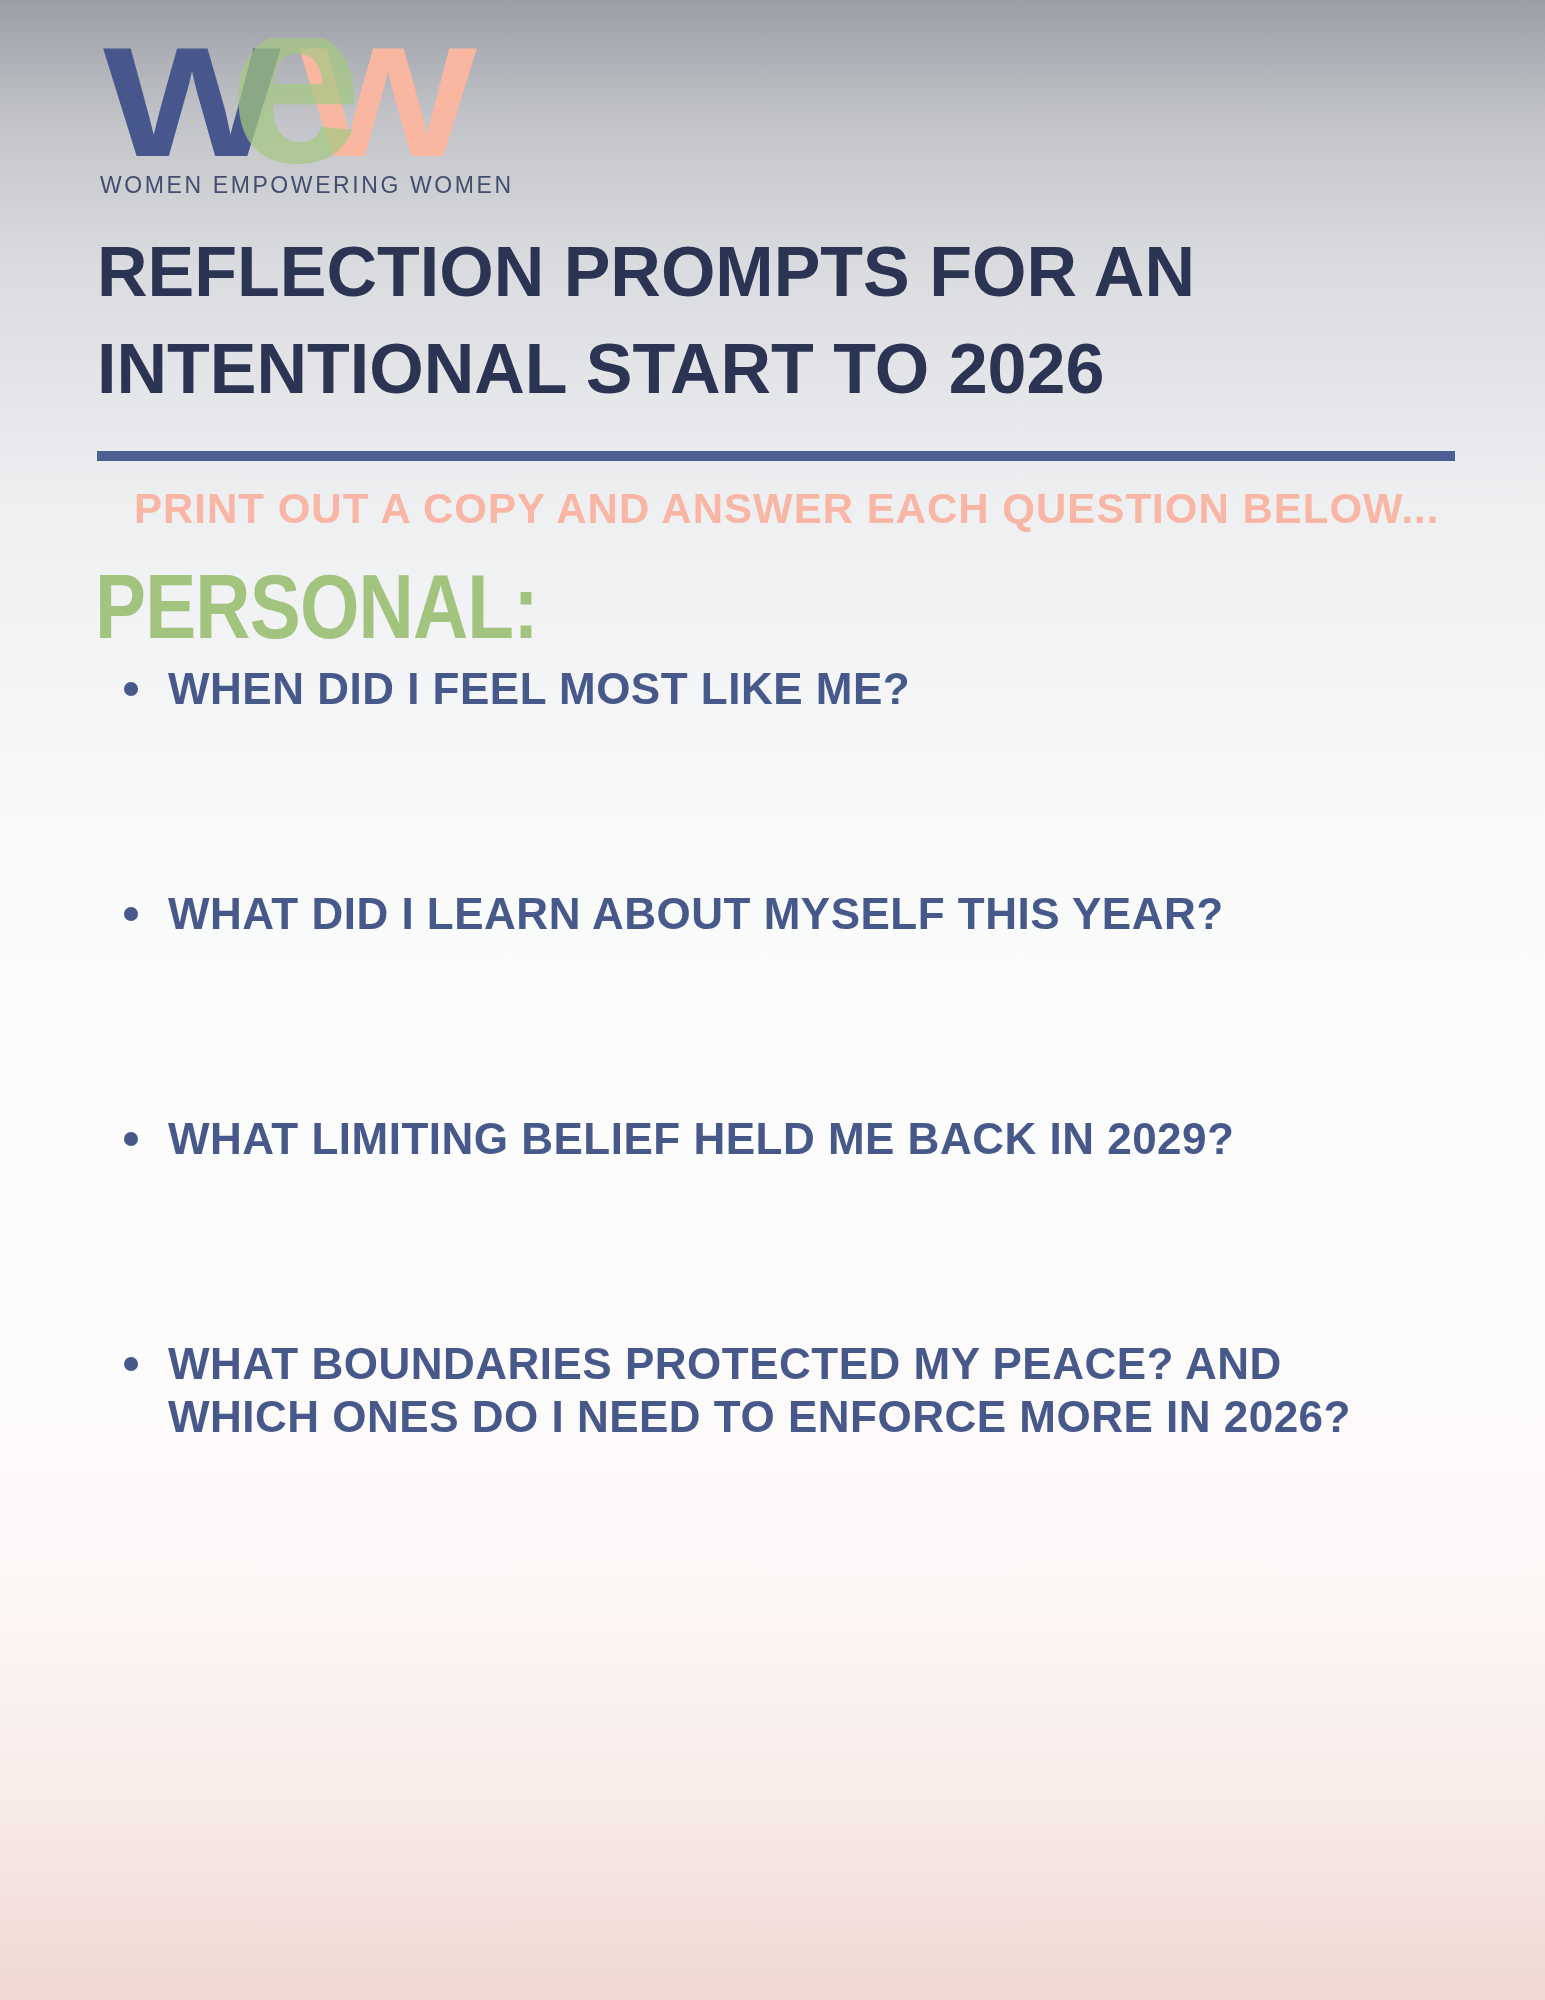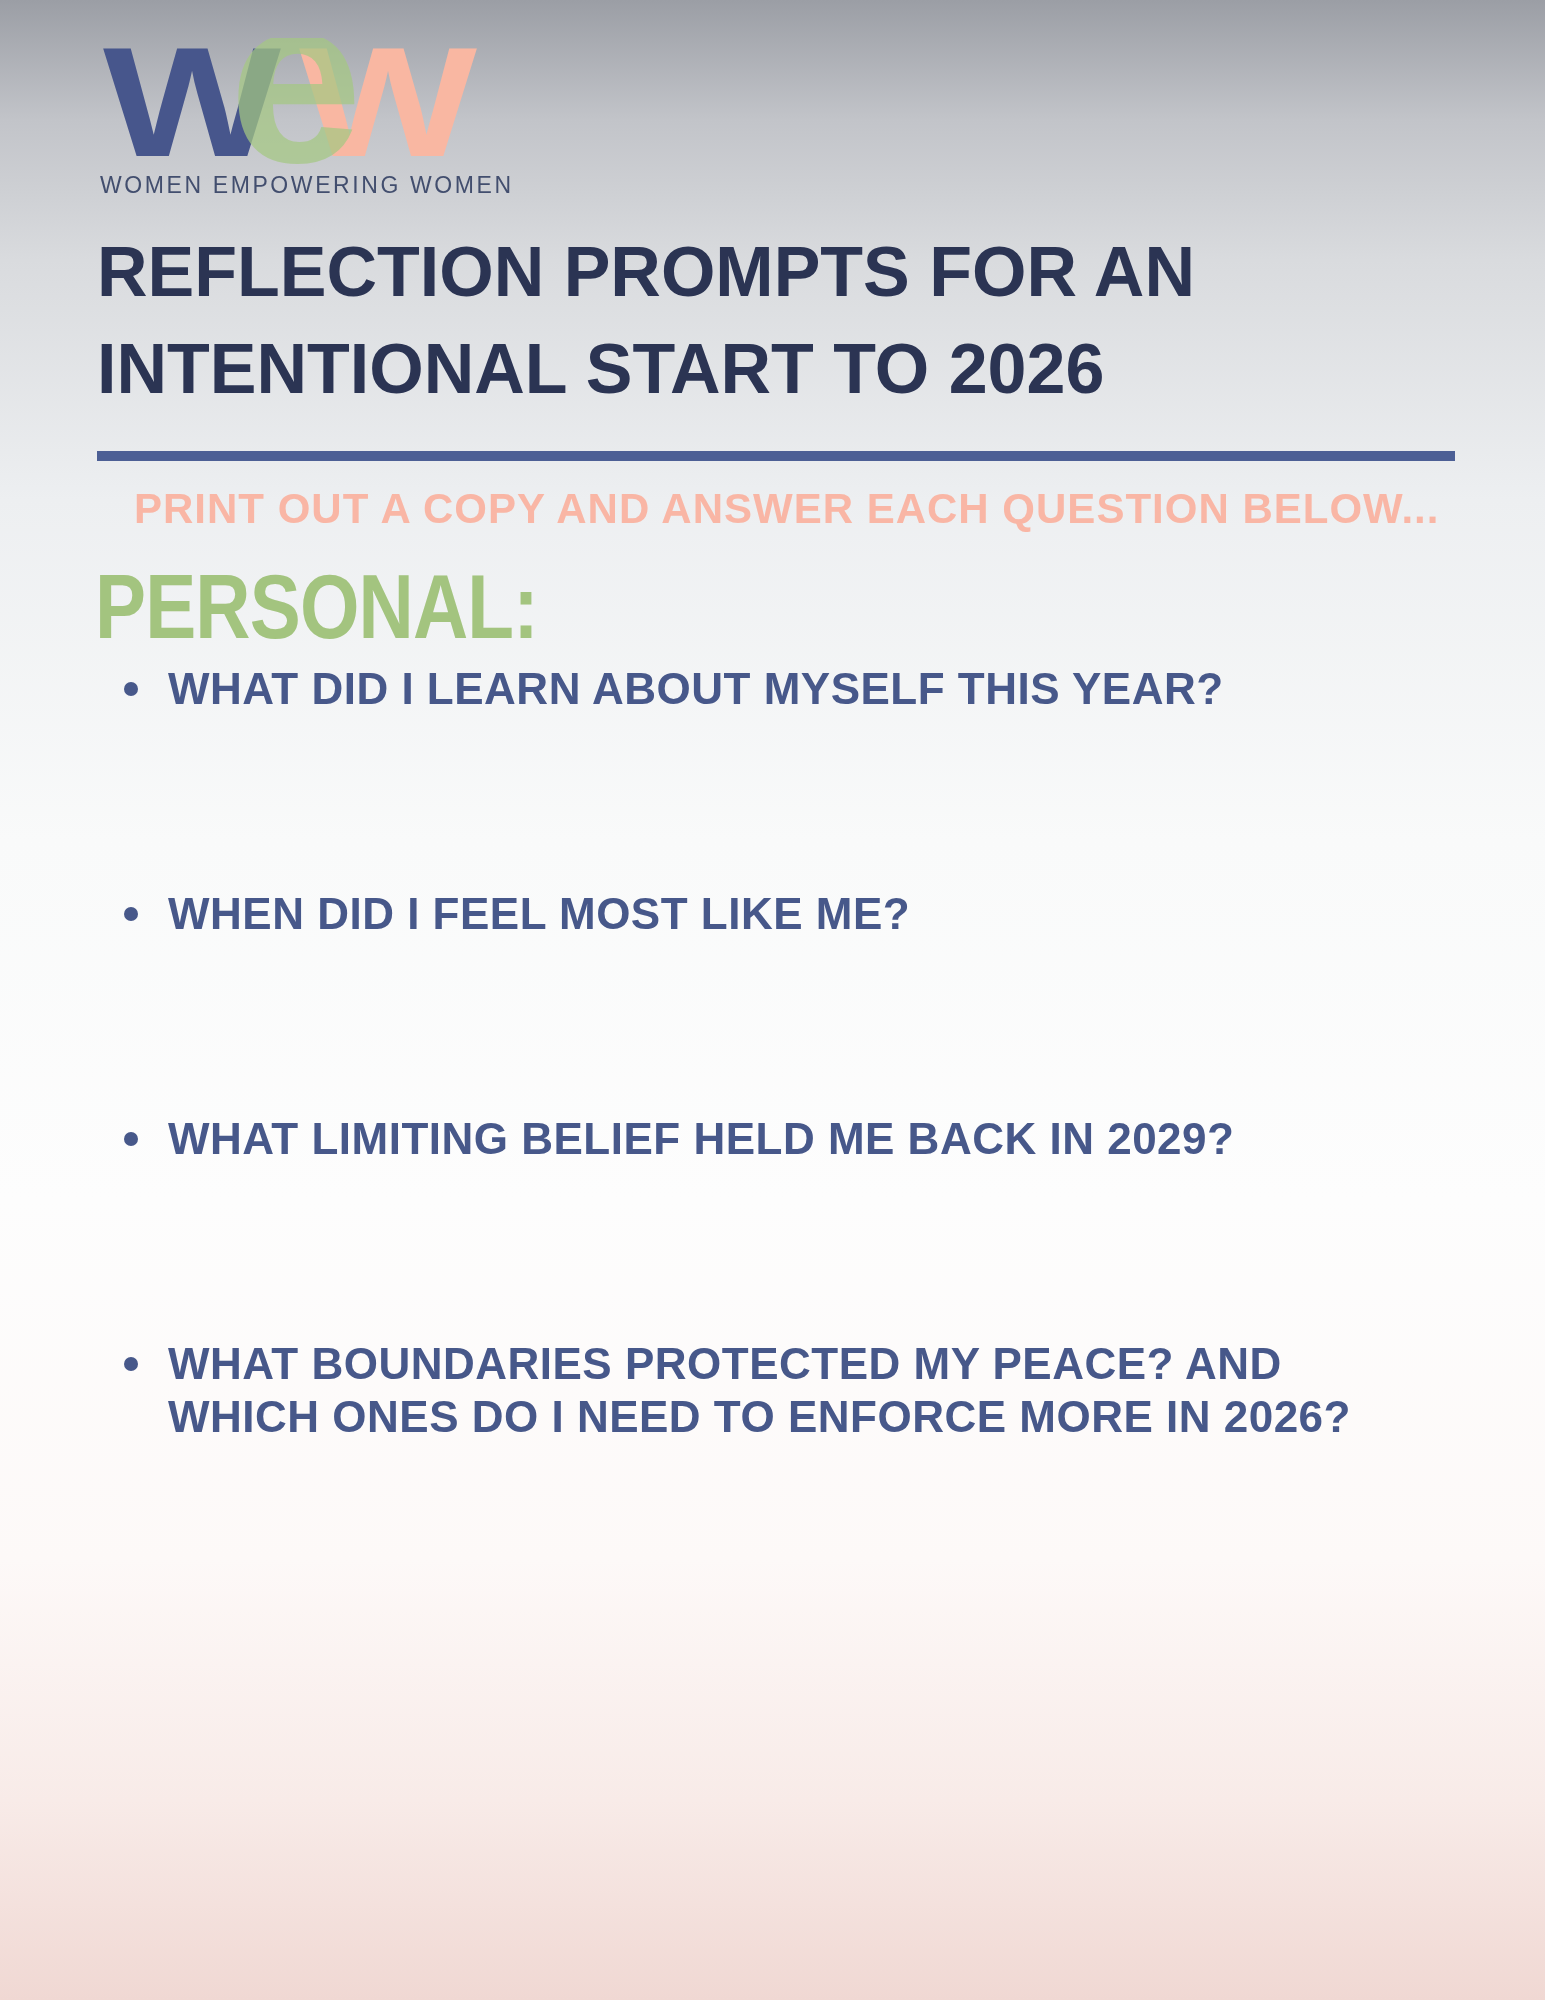--- a/index.html
+++ b/index.html
@@ -100,25 +100,25 @@
 
   <div class="divider"></div>
 
   <div class="instruction">PRINT OUT A COPY AND ANSWER EACH QUESTION BELOW...</div>
 
   <h2 class="section-heading">PERSONAL:</h2>
 
   <ul class="questions">
     <li class="question-item">
       <span class="bullet-dot"></span>
-      <span class="question-text">WHAT DID I LEARN ABOUT MYSELF THIS YEAR?</span>
+      <span class="question-text">WHEN DID I FEEL MOST LIKE ME?</span>
     </li>
     <li class="question-item">
       <span class="bullet-dot"></span>
-      <span class="question-text">WHEN DID I FEEL MOST LIKE ME?</span>
+      <span class="question-text">WHAT DID I LEARN ABOUT MYSELF THIS YEAR?</span>
     </li>
     <li class="question-item">
       <span class="bullet-dot"></span>
       <span class="question-text">WHAT LIMITING BELIEF HELD ME BACK IN 2029?</span>
     </li>
     <li class="question-item">
       <span class="bullet-dot"></span>
       <span class="question-text">WHAT BOUNDARIES PROTECTED MY PEACE? AND
 WHICH ONES DO I NEED TO ENFORCE MORE IN 2026?</span>
     </li>

